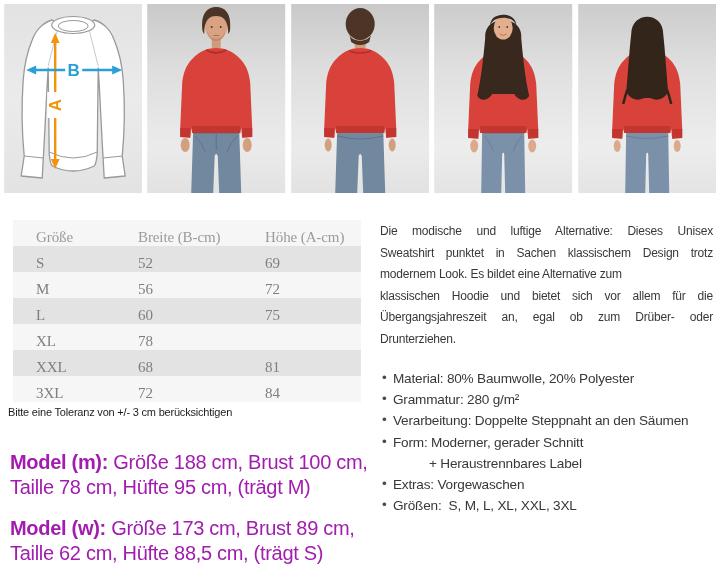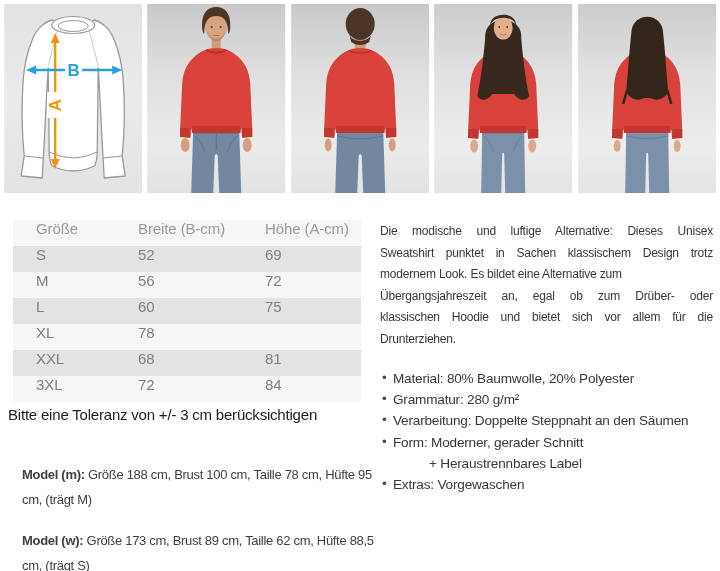--- a/index.html
+++ b/index.html
@@ -6,31 +6,31 @@
   .page{position:relative;width:720px;height:571px;background:#ffffff;overflow:hidden;
         font-family:"Liberation Sans",sans-serif;}
 
   
   .strip{position:absolute;top:4px;left:4px;width:712px;height:189px;display:flex;gap:5px;}
   .panel{flex:1 1 0;height:189px;overflow:hidden;}
   .panel svg{display:block;width:100%;height:100%;}
 
   
   .sizetable{position:absolute;left:13px;top:220px;width:348px;font-size:15px;letter-spacing:-0.1px;}
-  .trow{display:flex;height:26px;align-items:flex-start;}
+  .trow{display:flex;height:26px;align-items:flex-end;font-family:Liberation Serif, serif;}
   .trow span{display:block;box-sizing:border-box;padding-left:23px;white-space:nowrap;}
   .c1{width:102px;}.c2{width:127px;}.c3{width:119px;}
   .thead{background:#f6f6f6;color:#9b9b9b;}
   .r0{background:#e3e3e3;color:#7f7f7f;}
   .r1{background:#f6f6f6;color:#7f7f7f;}
 
   
-  .tol{position:absolute;left:8px;top:406px;font-size:15px;color:#1d1d1d;letter-spacing:-0.2px;}
-  .model{position:absolute;left:10px;width:362px;margin:12px;font-size:13px;line-height:25px;
-         color:#404040;letter-spacing:-0.3px;}
+  .tol{position:absolute;left:8px;top:406px;font-size:11px;color:#1d1d1d;letter-spacing:-0.2px;}
+  .model{position:absolute;left:10px;width:362px;margin:0;font-size:20px;line-height:25px;
+         color:#a21caf;letter-spacing:-0.3px;}
   .model b{font-weight:bold;}
   .model-m{top:450px;}
   .model-w{top:516px;}
 
   
   .desc{position:absolute;left:380px;top:221px;width:333px;color:#383838;}
   .dline{font-size:12px;line-height:21.5px;height:21.5px;letter-spacing:-0.2px;white-space:nowrap;}
   .dline.j{text-align:justify;text-align-last:justify;text-justify:inter-word;}
   .bullets{margin-top:18px;}
   .bl{position:relative;font-size:13.6px;line-height:21.2px;letter-spacing:-0.2px;
@@ -251,27 +251,28 @@
   <div class="tol">Bitte eine Toleranz von +/- 3 cm berücksichtigen</div>
 
   <p class="model model-m"><b>Model (m):</b><span> Größe 188 cm, Brust 100 cm, Taille 78 cm, Hüfte 95 cm, (trägt M)</span></p>
 
   <p class="model model-w"><b>Model (w):</b><span> Größe 173 cm, Brust 89 cm, Taille 62 cm, Hüfte 88,5 cm, (trägt S)</span></p>
 
   <div class="desc">
     <div class="dline j">Die modische und luftige Alternative: Dieses Unisex</div>
     <div class="dline j">Sweatshirt punktet in Sachen klassischem Design trotz</div>
     <div class="dline">modernem Look. Es bildet eine Alternative zum</div>
+    <div class="dline j">klassischen Hoodie und bietet sich vor allem für die</div>
     <div class="dline j">Übergangsjahreszeit an, egal ob zum Drüber- oder</div>
-    <div class="dline j">klassischen Hoodie und bietet sich vor allem für die</div>
     <div class="dline">Drunterziehen.</div>
 
     <div class="bullets">
       <div class="bl b">Material: 80% Baumwolle, 20% Polyester</div>
       <div class="bl b">Grammatur: 280 g/m²</div>
       <div class="bl b">Verarbeitung: Doppelte Steppnaht an den Säumen</div>
       <div class="bl b">Form: Moderner, gerader Schnitt</div>
       <div class="bl sub">+ Heraustrennbares Label</div>
       <div class="bl b">Extras: Vorgewaschen</div>
+      <div class="bl b">Größen:  S, M, L, XL, XXL, 3XL</div>
     </div>
   </div>
 
 </div>
 
 </body></html>

